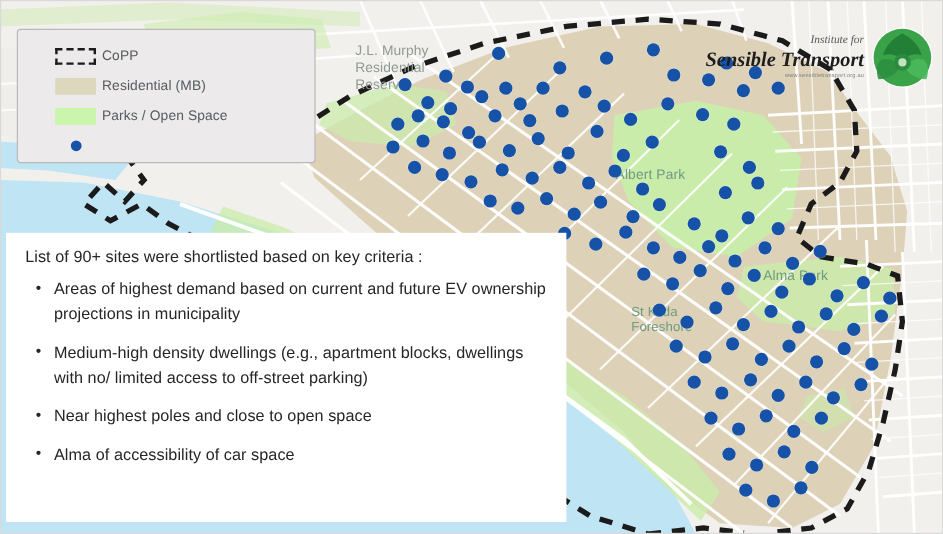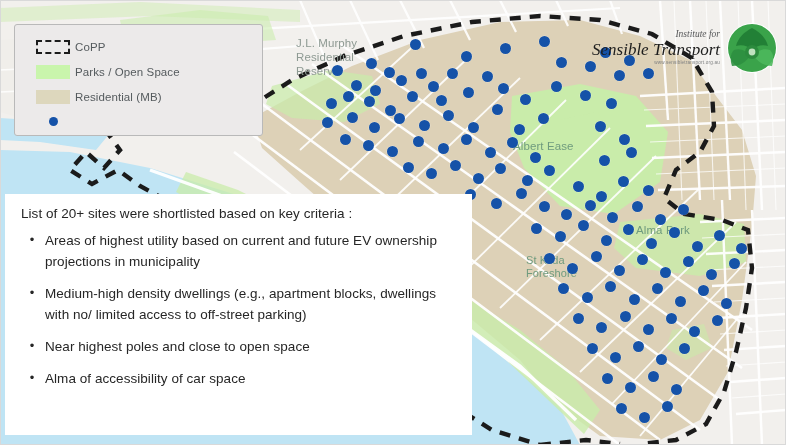--- a/index.html
+++ b/index.html
@@ -21,21 +21,21 @@
   #lbl-alma{left:636px;top:224px;font-size:11.5px;}
   #lbl-stkilda{left:526px;top:254px;font-size:11px;line-height:13px;}
 
   
   .ev-dot{position:absolute;width:11px;height:11px;border-radius:50%;
           background:#1552a8;box-shadow:0 0 0 .5px rgba(255,255,255,.35);}
 
   
   #legend{position:absolute;left:14px;top:24px;width:249px;height:112px;
           background:#eceaea;border:1px solid #b9b9b9;border-radius:3px;
-          box-sizing:border-box;padding:9px 0 0 2px;}
+          box-sizing:border-box;padding:9px 0 0 12px;}
   .leg-row{display:flex;align-items:center;height:25px;padding-left:14px;}
   .leg-key{width:44px;flex:0 0 44px;display:flex;align-items:center;justify-content:center;}
   .leg-text{font-size:11.5px;color:#555b5e;letter-spacing:.1px;
             font-family:"Liberation Sans","DejaVu Sans",sans-serif;}
   .sw-copp{width:34px;height:14px;border:2.5px dashed #1b1b1b;box-sizing:border-box;background:transparent;}
   .sw-park{width:34px;height:14px;background:#c9f5ac;}
   .sw-res{width:34px;height:14px;background:#ddd7bd;}
   .sw-dot{width:9px;height:9px;border-radius:50%;background:#1552a8;}
 
   
@@ -46,21 +46,21 @@
   .crit-item{display:flex;margin:0 0 11px 0;}
   .crit-bullet{flex:0 0 26px;font-size:13px;color:#262626;line-height:19px;text-align:center;}
   .crit-text{font-size:13.5px;color:#262626;line-height:21px;letter-spacing:.05px;
              font-family:"Liberation Sans","DejaVu Sans",sans-serif;}
 
   
   #brand{position:absolute;right:8px;top:22px;display:flex;align-items:center;gap:6px;}
   #brand-words{text-align:right;line-height:1;}
   #brand-sub{font-size:9.5px;color:#57585a;font-style:italic;
              font-family:"Liberation Serif","DejaVu Serif",serif;}
-  #brand-main{font-size:17px;color:#1d1d1d;font-style:italic;font-weight:normal;
+  #brand-main{font-size:17px;color:#1d1d1d;font-style:italic;font-weight:bold;
               font-family:"Liberation Serif","DejaVu Serif",serif;margin-top:1px;}
   #brand-url{font-size:4.6px;color:#7d7f80;margin-top:3px;letter-spacing:.2px;
              font-family:"Liberation Sans","DejaVu Sans",sans-serif;}
   #brand-mark{width:52px;height:52px;flex:0 0 52px;}
   .outer-frame{position:absolute;left:0;top:0;width:786px;height:445px;
                box-sizing:border-box;border:1px solid #d9d9d9;pointer-events:none;}
 </style>
 </head>
 <body>
 
@@ -183,21 +183,21 @@
                L692,58 L712,92 L714,126 L700,152 L676,170 L664,198 L684,214 L722,220
                L748,230 L752,268 L746,308 L736,352 L724,392 L706,424 L676,440 L640,444" fill="none" stroke="#1b1b1b" stroke-width="4.4" stroke-dasharray="11 9" stroke-linecap="butt"></path>
       <path d="M226,232 L262,260 L306,294 L350,330 L396,366 L444,400 L492,430 L540,445" fill="none" stroke="#1b1b1b" stroke-width="4.4" stroke-dasharray="11 9" stroke-linecap="butt"></path>
       <path d="M540,445 L586,440 L620,444" fill="none" stroke="#1b1b1b" stroke-width="4.4" stroke-dasharray="11 9"></path>
     </g>
   </svg>
 
   <div class="place-label place-grey" id="lbl-jl">J.L. Murphy
 Residential
 Reserve</div>
-  <div class="place-label" id="lbl-albert">Albert Ease</div>
+  <div class="place-label" id="lbl-albert">Albert Park</div>
   <div class="place-label" id="lbl-alma">Alma Park</div>
   <div class="place-label" id="lbl-stkilda">St Kilda
 Foreshore</div>
 
   <div id="ev-layer">
       <div class="ev-dot" style="left: 409.5px; top: 38.5px; background: rgb(21, 82, 168);"></div>
       <div class="ev-dot" style="left: 365.5px; top: 57.5px; background: rgb(21, 82, 168);"></div>
       <div class="ev-dot" style="left: 383.5px; top: 66.5px; background: rgb(21, 82, 168);"></div>
       <div class="ev-dot" style="left: 415.5px; top: 67.5px; background: rgb(21, 82, 168);"></div>
       <div class="ev-dot" style="left: 460.5px; top: 50.5px; background: rgb(21, 82, 168);"></div>
@@ -322,43 +322,43 @@
 
   <div id="legend">
     <div class="leg-row">
       <span class="leg-key">
         <span class="sw-copp"></span>
       </span>
       <span class="leg-text">CoPP</span>
     </div>
     <div class="leg-row">
       <span class="leg-key">
+        <span class="sw-res"></span>
+      </span>
+      <span class="leg-text">Residential (MB)</span>
+    </div>
+    <div class="leg-row">
+      <span class="leg-key">
         <span class="sw-park"></span>
       </span>
       <span class="leg-text">Parks / Open Space</span>
-    </div>
-    <div class="leg-row">
-      <span class="leg-key">
-        <span class="sw-res"></span>
-      </span>
-      <span class="leg-text">Residential (MB)</span>
     </div>
     <div class="leg-row">
       <span class="leg-key">
         <span class="sw-dot"></span>
       </span>
     </div>
   </div>
 
   <div id="criteria">
-    <div id="crit-title">List of 20+ sites were shortlisted based on key criteria :</div>
+    <div id="crit-title">List of 90+ sites were shortlisted based on key criteria :</div>
     <div id="crit-list">
         <div class="crit-item">
           <span class="crit-bullet">•</span>
-          <span class="crit-text">Areas of highest utility based on current and future EV ownership projections in municipality</span>
+          <span class="crit-text">Areas of highest demand based on current and future EV ownership projections in municipality</span>
         </div>
         <div class="crit-item">
           <span class="crit-bullet">•</span>
           <span class="crit-text">Medium-high density dwellings (e.g., apartment blocks, dwellings with no/ limited access to off-street parking)</span>
         </div>
         <div class="crit-item">
           <span class="crit-bullet">•</span>
           <span class="crit-text">Near highest poles and close to open space</span>
         </div>
         <div class="crit-item">

